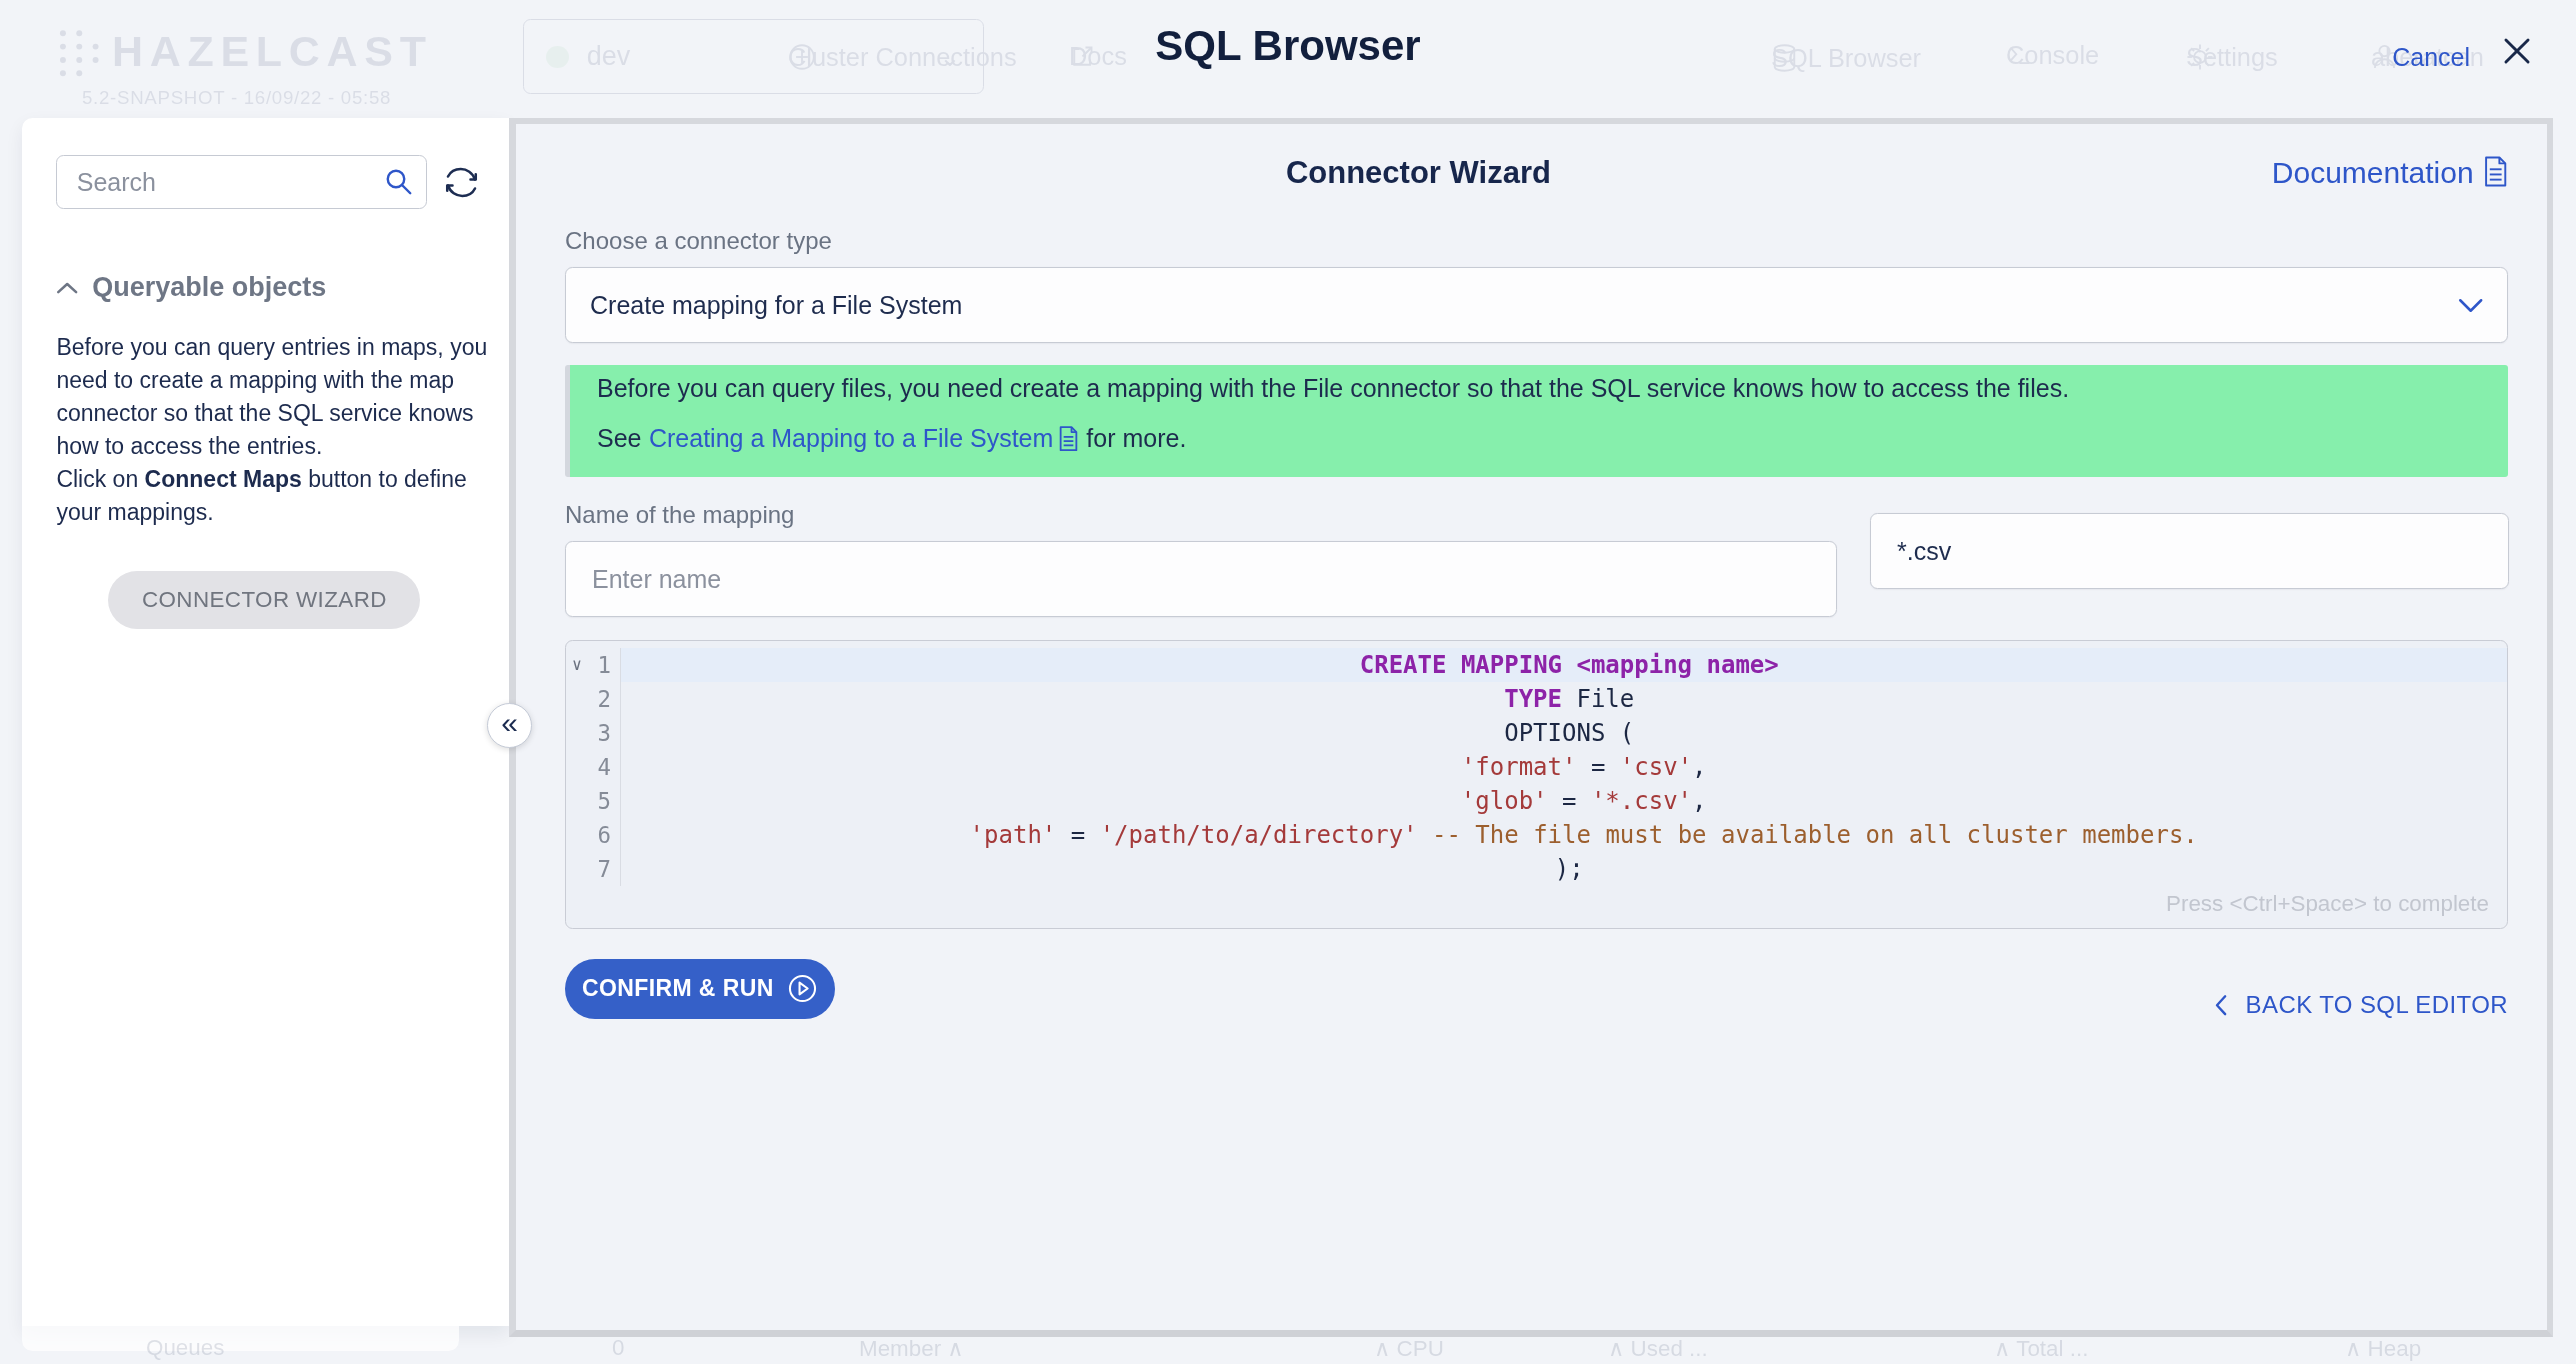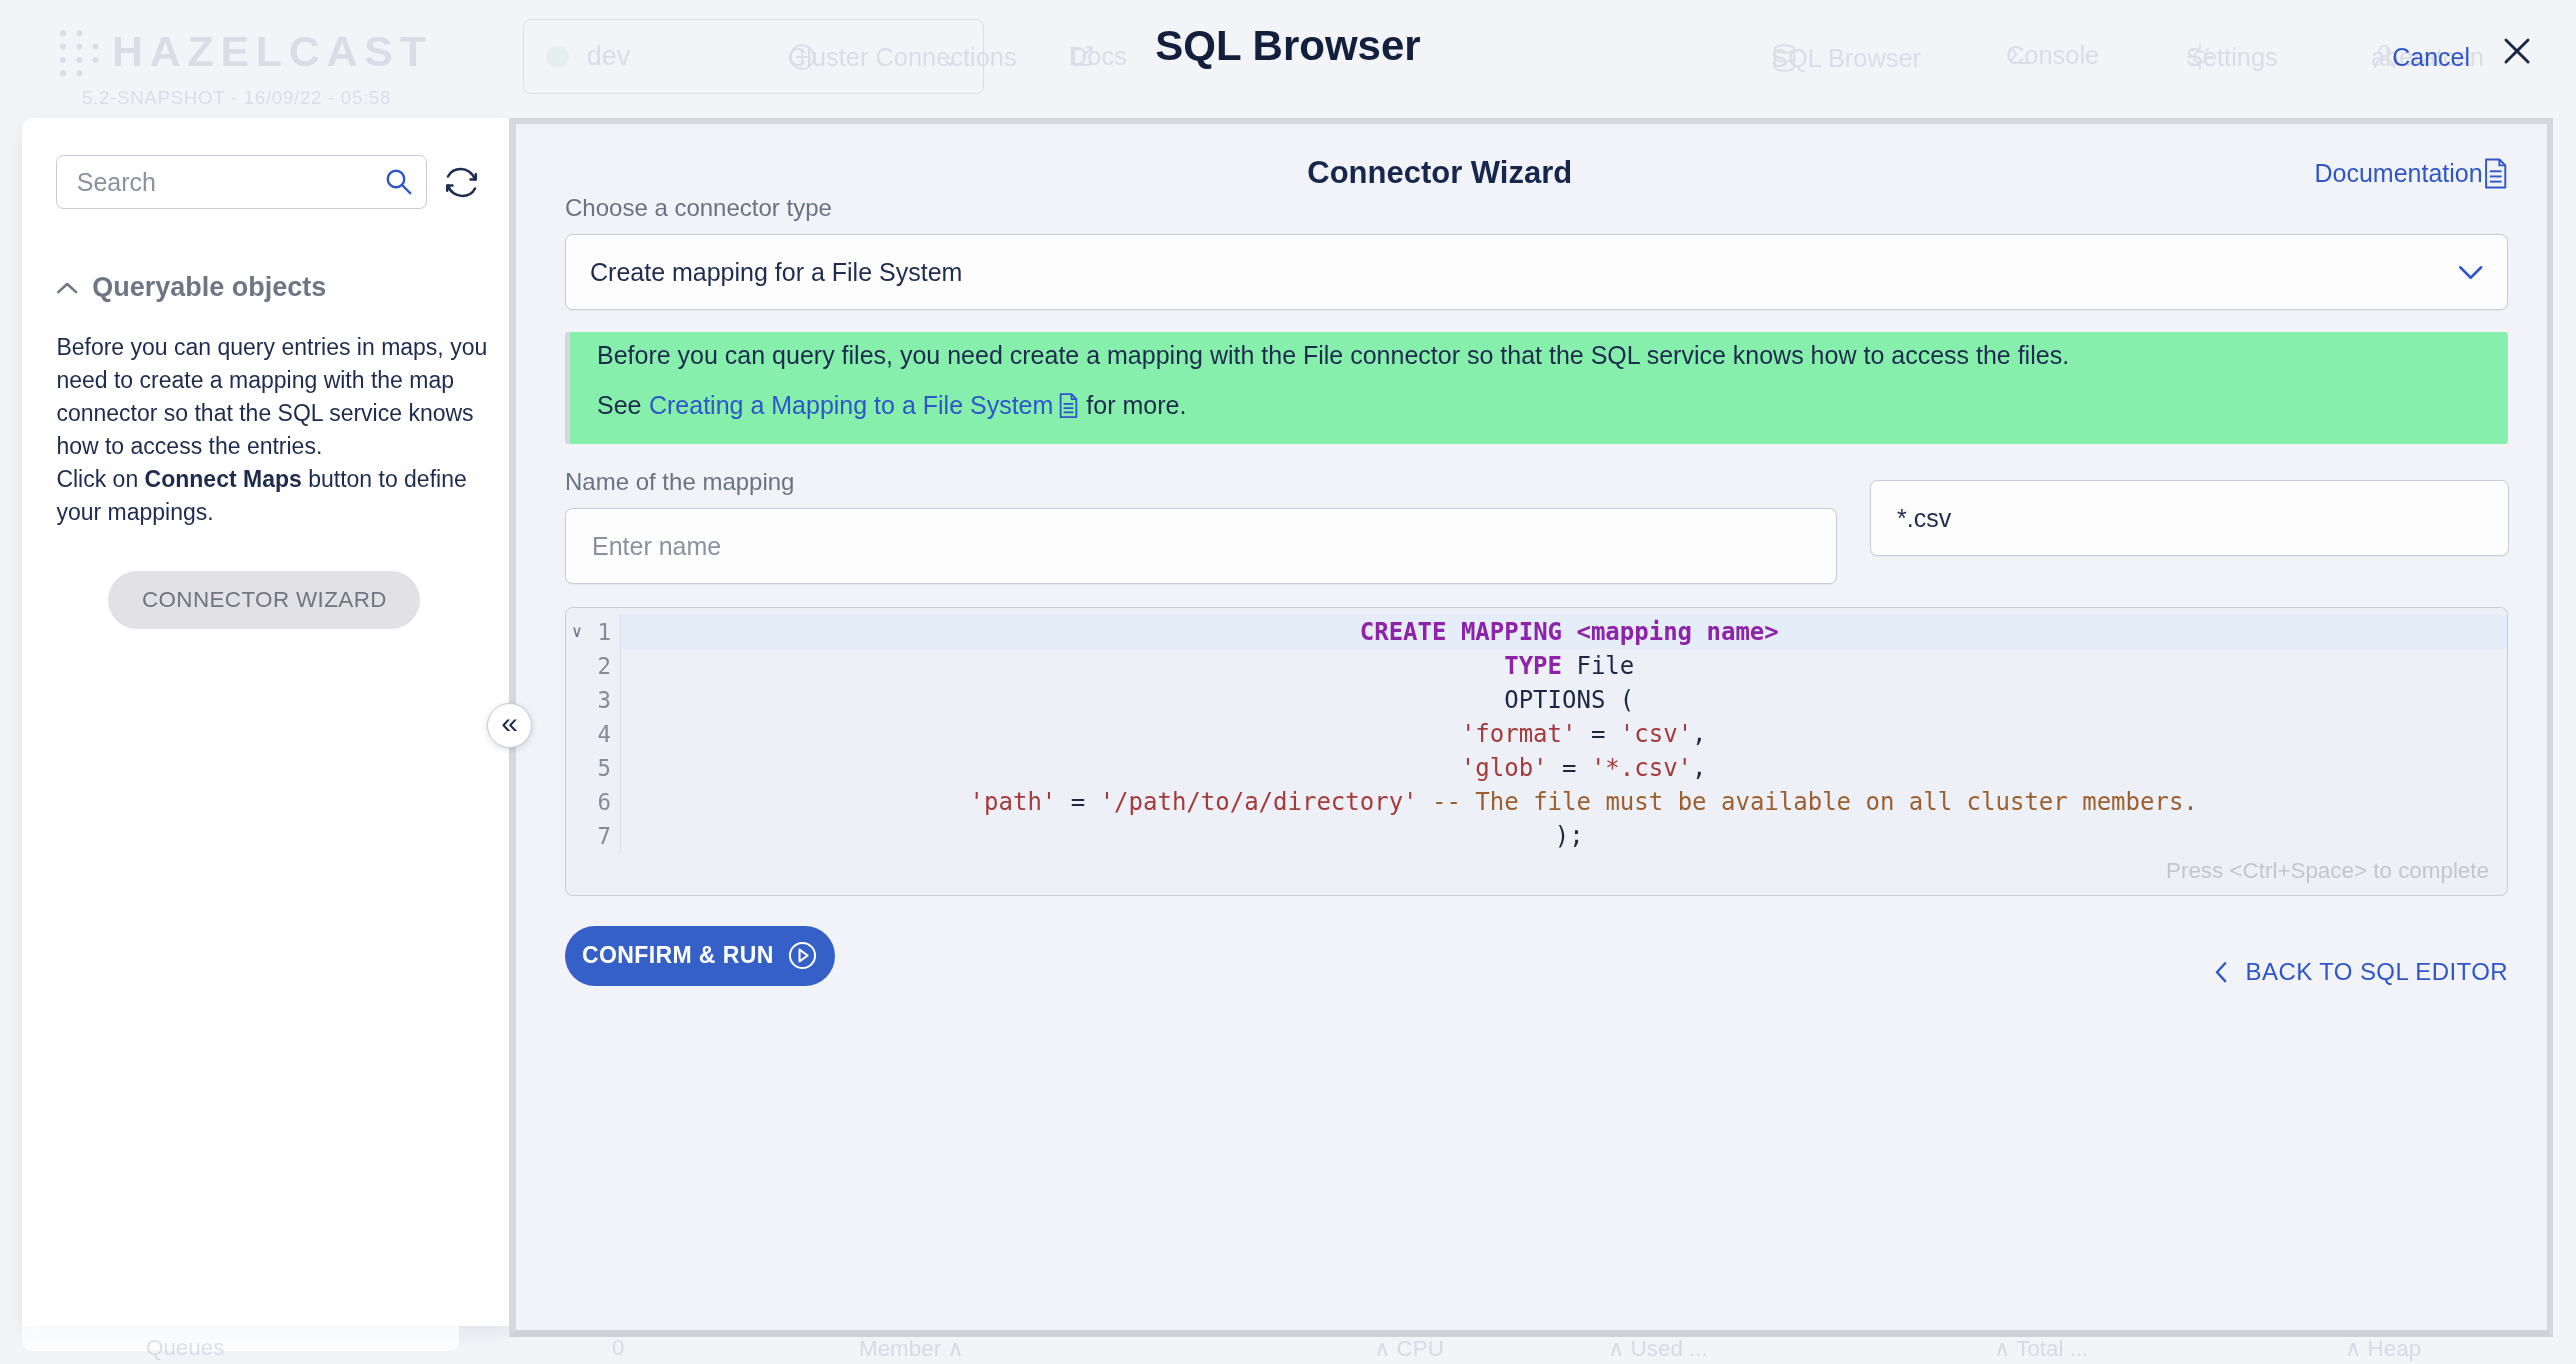--- a/index.html
+++ b/index.html
@@ -47,24 +47,24 @@
   .wizard-pill{margin-top:42px;margin-left:52px;width:312px;height:58px;border:none;border-radius:30px;
       background:#e2e2e6;color:#70757f;font-family:inherit;font-size:22.4px;letter-spacing:0.4px;cursor:pointer;}
 
   
   .panel{position:absolute;left:509px;top:118px;width:2044px;height:1219px;box-sizing:border-box;
       background:#f1f3f8;border:6px solid #d6d8dd;border-left-width:7.5px;border-bottom-width:7.5px;
       border-bottom-color:#cfd1d6;}
   .panel-inner{position:relative;height:100%;padding:0 39px 0 49px;box-sizing:border-box;}
   .panel-head{display:flex;align-items:center;margin-top:28px;height:42px;}
   .panel-title{flex:1;text-align:center;font-size:31px;font-weight:600;color:#17264c;}
-  .doc-link{display:flex;align-items:center;color:#2e56c9;font-size:25px;cursor:pointer;}
+  .doc-link{display:flex;align-items:flex-start;gap:9px;color:#2e56c9;font-size:30px;cursor:pointer;}
 
   .field-label{color:#6a7383;font-size:24px;}
-  .mt-label{}
+  .mt-label{margin-top:33px;}
   .select,.text-box{margin-top:12px;height:76px;background:#fdfdfe;border:1.5px solid #c7cbd4;border-radius:7.5px;
       display:flex;align-items:center;justify-content:space-between;padding:0 24px;box-sizing:border-box;
       font-size:25px;color:#1e2c4e;box-shadow:0 0.7px 1.5px rgba(16,24,40,.05);cursor:pointer;}
   .text-box input{border:none;background:none;outline:none;font-family:inherit;font-size:25px;
       color:#1e2c4e;width:100%;}
   .text-box input::placeholder{color:#8b919e;}
 
   .info-box{margin-top:22.4px;background:#86efac;border-left:5.2px solid #d4d7de;border-radius:3px;
       padding:9px 27px 24px;font-size:25px;color:#1d2b4e;}
   .info-line2{margin-top:21px;display:flex;align-items:center;gap:7.5px;}

